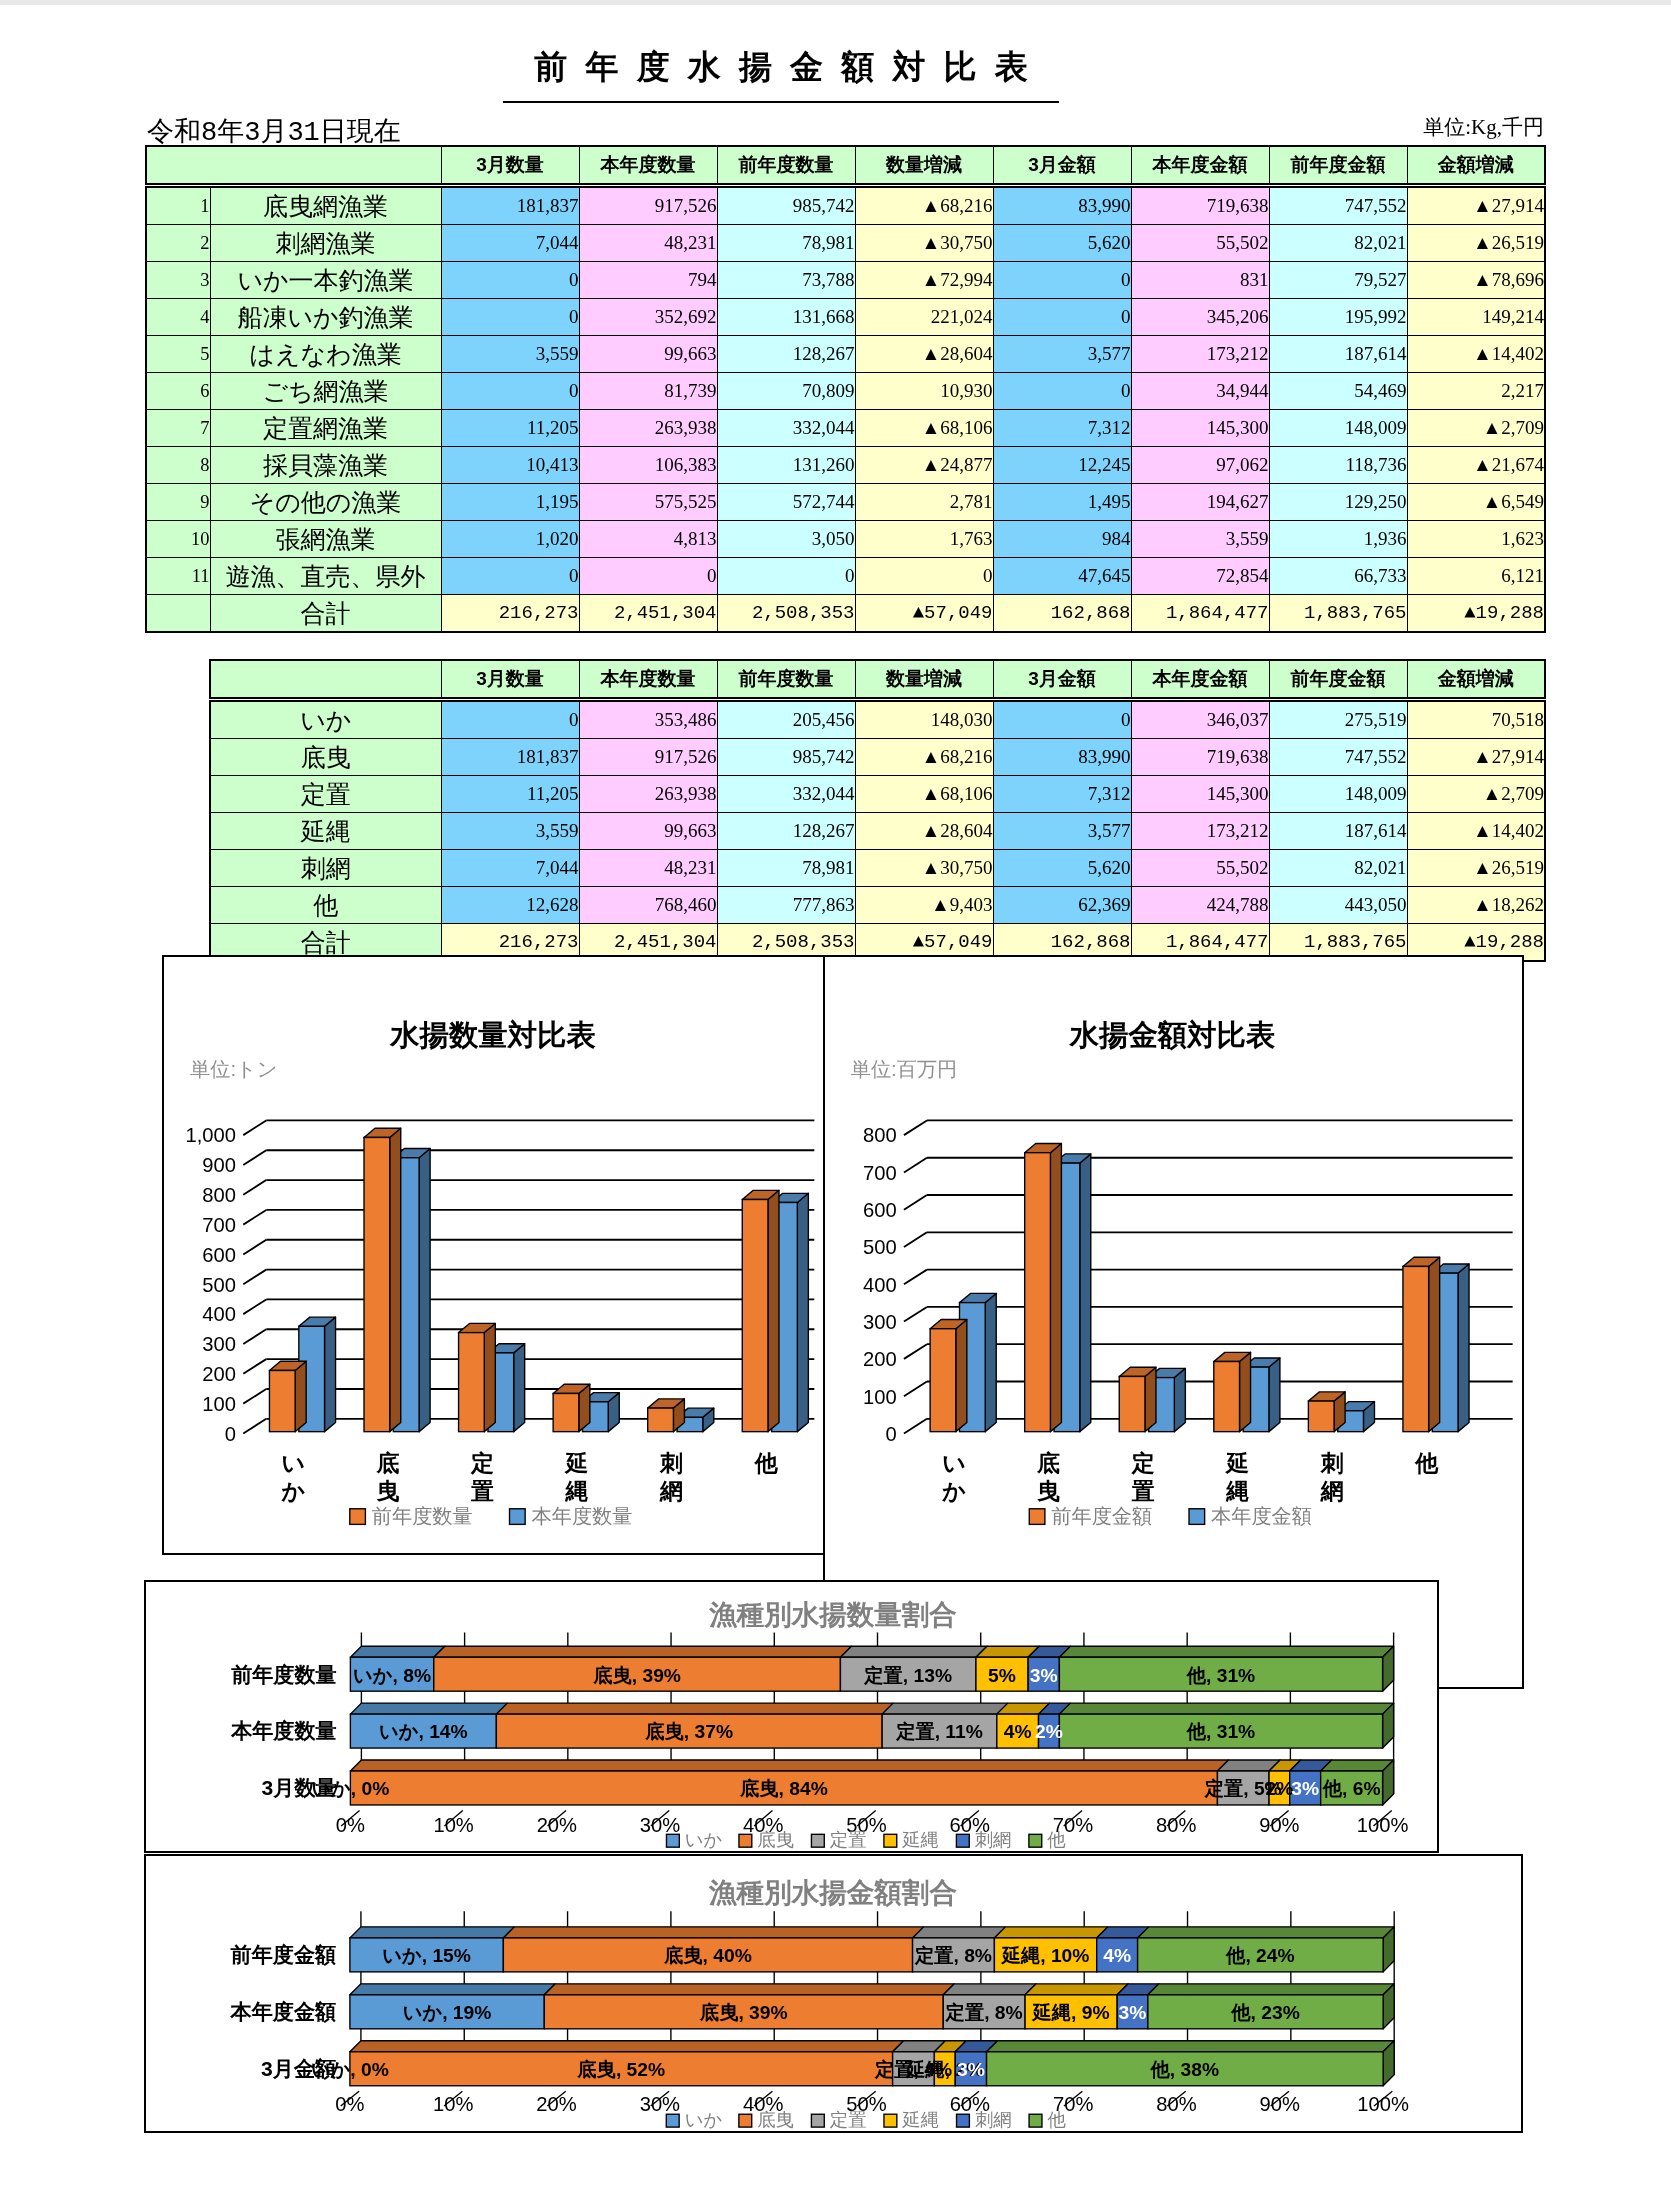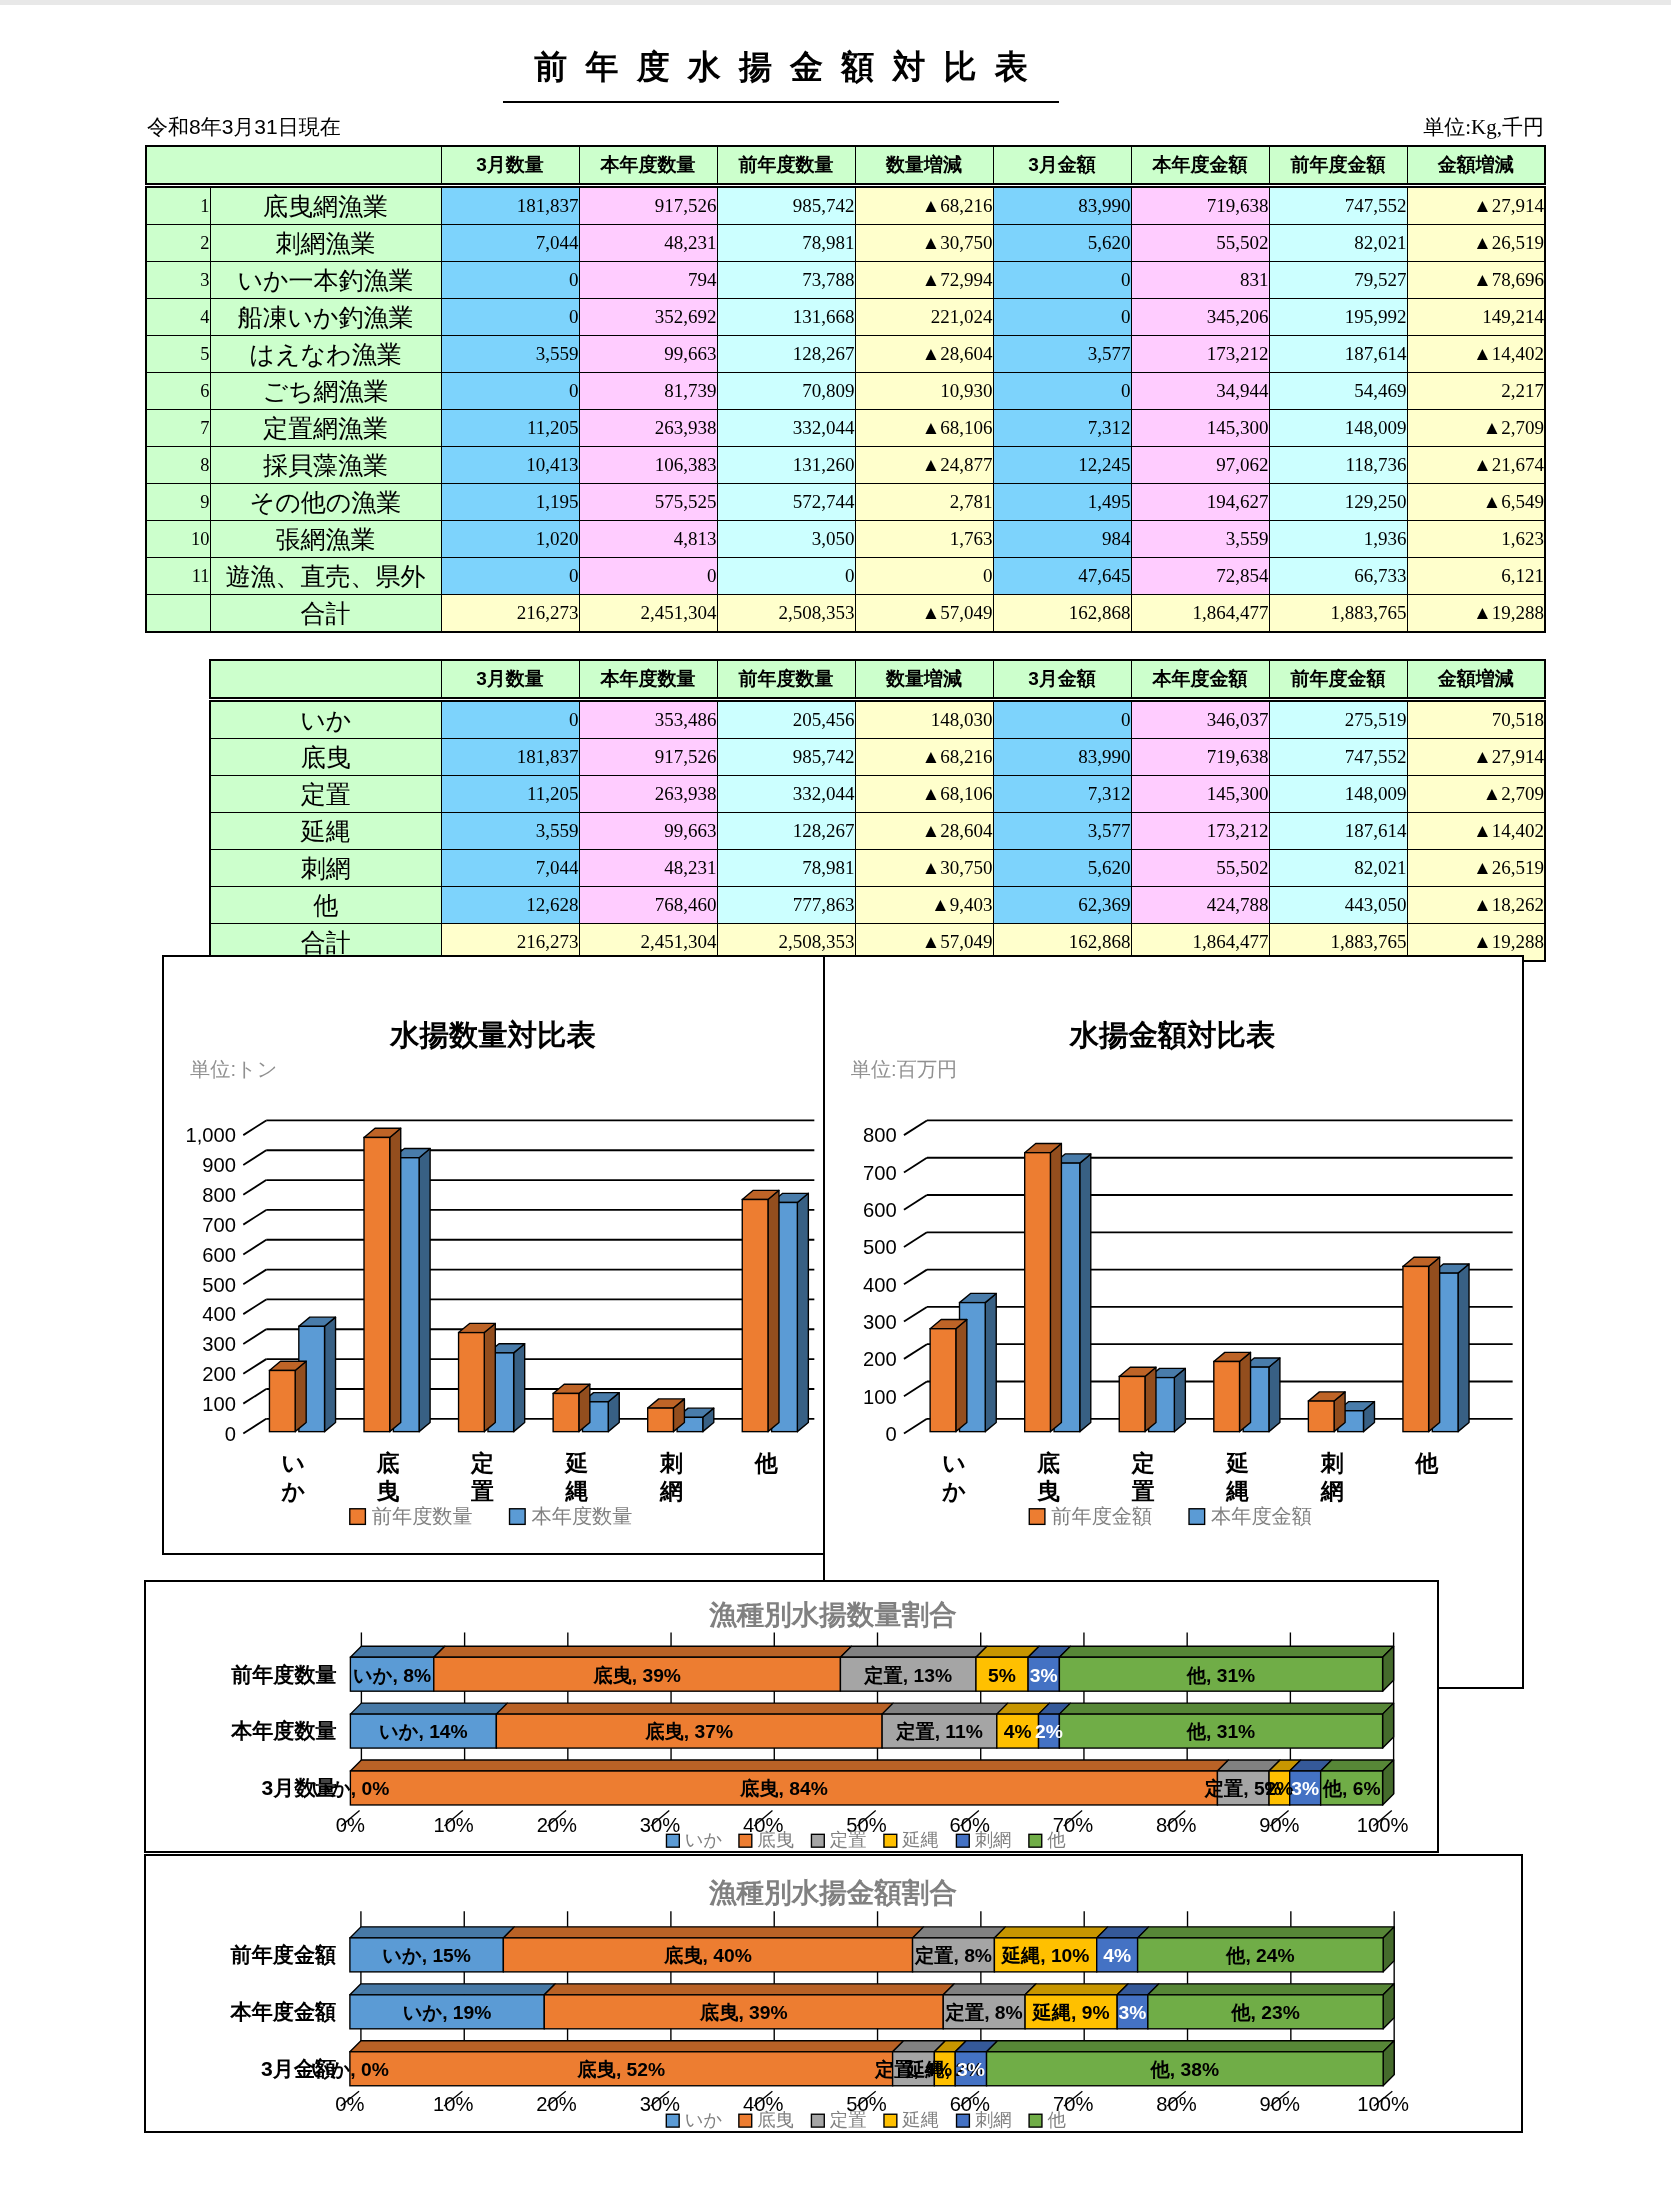--- a/index.html
+++ b/index.html
@@ -2,40 +2,40 @@
 <html style="font-size:14.7px"><head>
 <meta charset="utf-8">
 <style>
   html,body{margin:0;padding:0;background:#e8e8e8;}
   .page{position:relative;width:1671px;height:2204px;background:#ffffff;margin:5px auto;overflow:hidden;
         font-family:"Liberation Sans","DejaVu Sans",sans-serif;}
   
   .doc-title{position:absolute;left:781px;top:40px;transform:translateX(-50%);
              font-size:33px;font-weight:bold;letter-spacing:0.55em;white-space:nowrap;
              padding:0 0.4em 11px 0.95em;border-bottom:2.8px solid #000;color:#000;}
-  .date-note{position:absolute;left:147px;top:108px;font-size:21px;
-             font-family:Liberation Sans, sans-serif;color:#000;}
+  .date-note{position:absolute;left:147px;top:108px;font-size:27px;
+             font-family:Liberation Mono, monospace;color:#000;}
   .unit-note{position:absolute;right:127px;top:108px;font-size:21px;
              font-family:"Liberation Serif","DejaVu Serif",serif;color:#000;}
   
   table.fish{border-collapse:collapse;table-layout:fixed;position:absolute;
              border:2.8px solid #000;background:#fff;}
   #table1{left:145px;top:140px;}
   #table2{left:209px;top:654px;}
   table.fish td, table.fish th{border:1.8px solid #000;height:36px;padding:0;overflow:hidden;
              white-space:nowrap;vertical-align:middle;}
   table.fish th{background:#CCFFCC;font-size:19px;font-weight:bold;text-align:center;
              border-bottom:5.5px double #000;}
   td.no{background:#CCFFCC;text-align:right;padding-right:4.6px;font-size:18.4px;
         font-family:"Liberation Serif","DejaVu Serif",serif;}
   td.nm{background:#CCFFCC;text-align:center;padding-left:4.6px;font-size:25px;font-weight:normal;}
   td.num{text-align:right;padding-right:5.5px;font-size:19px;
          font-family:"Liberation Serif","DejaVu Serif",serif;}
   .bg-w{background:#7dd3fc}.bg-p{background:#FFCCFF}.bg-c{background:#CCFFFF}.bg-y{background:#FFFFCC}
-  tr.total td.num{background:#FFFFCC;}
+  tr.total td.num{background:#FFFFCC;font-family:Liberation Mono, monospace;}
   td.grp, th.grp{border-left:5.5px double #000;}
   th.diag{background:
       linear-gradient(to bottom right, rgba(0,0,0,0) 49.2%, #000 49.2%, #000 51.4%, rgba(0,0,0,0) 51.4%),
       #CCFFCC;}
   
   .panel{position:absolute;border:2.8px solid #000;background:#fff;box-sizing:border-box;}
   #panel-qty   {left:162px;top:950px;width:663px;height:600px;}
   #panel-amt   {left:823px;top:950px;width:701px;height:734px;}
   #panel-qratio{left:144px;top:1575px;width:1295px;height:273px;}
   #panel-aratio{left:144px;top:1849px;width:1379px;height:279px;}

